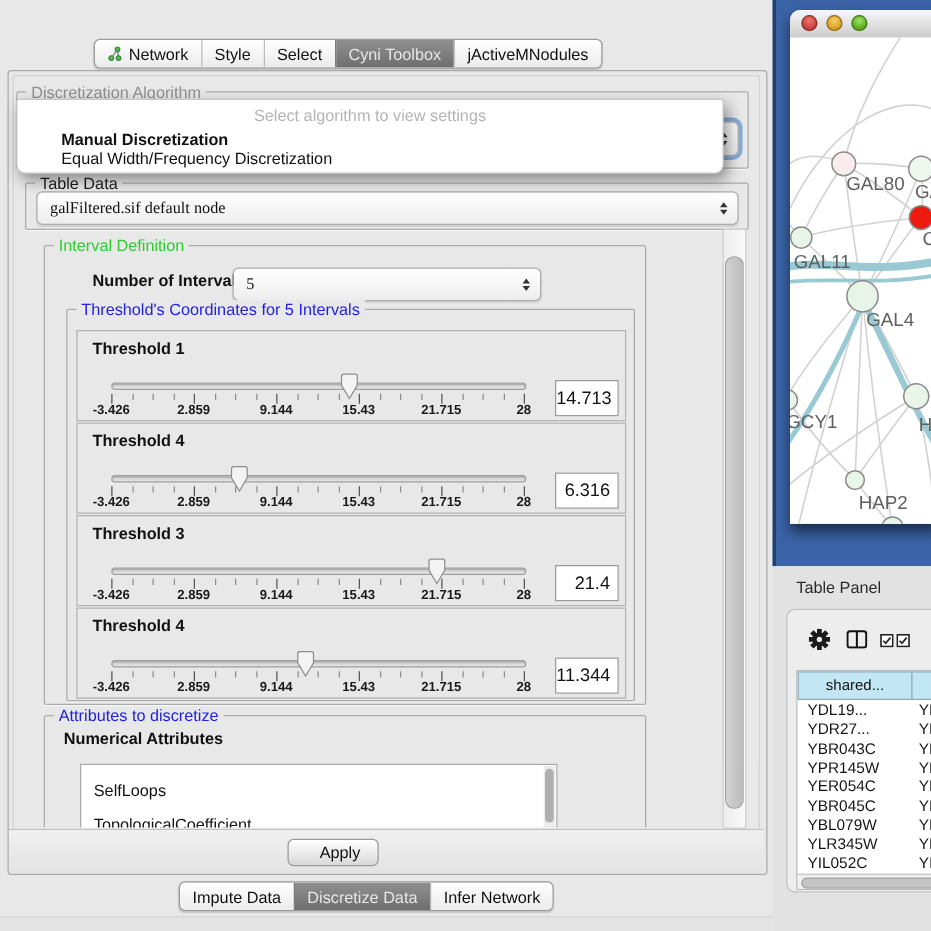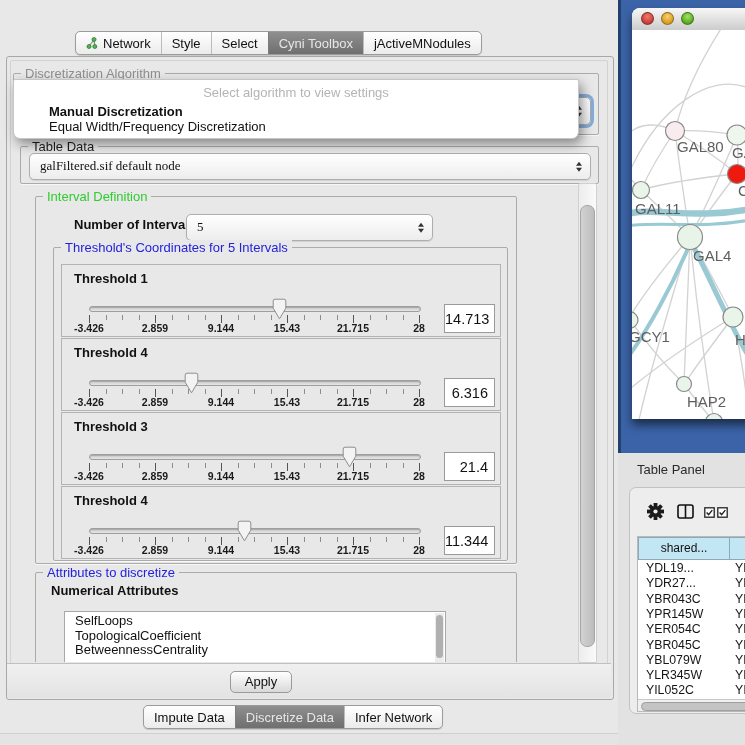--- a/index.html
+++ b/index.html
@@ -46,21 +46,21 @@
   .thr-label{position:absolute;left:12px;top:6px;font-weight:bold;font-size:13px;color:#111;}
   .track{position:absolute;left:27px;top:41px;width:330px;height:4px;border:1px solid #9e9e9e;border-radius:4px;background:linear-gradient(#c9c9c9,#e6e6e6);box-shadow:inset 0 1px 1px rgba(0,0,0,.18);}
   .thumb{position:absolute;top:33px;width:15px;height:22px;}
   .tick{position:absolute;width:1px;background:#8c8c8c;}
   .tick.major{top:50px;height:8px;background:#555;}
   .tick.minor{top:50px;height:5px;}
   .tlabel{position:absolute;top:57px;width:60px;text-align:center;font-size:10.5px;font-weight:bold;color:#1a1a1a;}
   .valbox{position:absolute;right:5px;top:39px;width:51px;height:29px;background:#fff;border:1px solid #9a9a9a;font-size:14.5px;color:#111;text-align:right;line-height:28px;padding-right:6px;box-sizing:border-box;}
   
   .listbox{position:absolute;background:#fff;border:1px solid #a8a8a8;}
-  .listbox .li{font-size:13px;color:#111;padding:1px 0 0 10px;height:13.5px;white-space:nowrap;}
+  .listbox .li{font-size:13px;color:#111;padding:13px 0 0 10px;height:13.5px;white-space:nowrap;}
   .list-scroll{position:absolute;right:1px;top:1px;width:9px;bottom:1px;background:#ececec;}
   .list-thumb{position:absolute;left:1px;top:2px;width:7px;height:43px;border-radius:4px;background:#b0b0b0;}
   
   .southbar{left:7px;top:663px;width:604px;height:34px;background:linear-gradient(#f0f0f0,#e3e3e3);border-top:1px solid #c0c0c0;border-radius:0 0 3px 3px;}
   .btn{background:linear-gradient(#ffffff,#d9d9d9);border:1px solid #9a9a9a;border-radius:5px;font-size:13px;color:#111;text-align:center;line-height:19px;}
   
   .desktop{left:618px;top:0;width:127px;height:453px;background:linear-gradient(to right,#22406e 0px,#22406e 3px,#3b63a7 3px);}
   .netwindow{left:632px;top:8px;width:120px;height:411px;border-radius:8px 0 0 0;box-shadow:0 6px 10px rgba(0,0,0,.55);background:#fff;}
   .nettitle{left:0;top:0;width:100%;height:22px;background:linear-gradient(#f7f7f7,#cccccc);border-bottom:1px solid #9c9c9c;border-radius:8px 0 0 0;}
   .light{position:absolute;top:4px;width:13px;height:13px;border-radius:50%;border:1px solid rgba(0,0,0,.35);box-sizing:border-box;}
@@ -309,21 +309,21 @@
           <div class="li">TopologicalCoefficient</div>
           <div class="li">BetweennessCentrality</div>
         </div>
     </div>
   </div>
 
   <div class="abs vscroll-track"></div>
   <div class="abs vscroll-thumb"></div>
 
   <div class="abs southbar">
-    <div class="abs btn" style="left:223px;top:7px;width:60px;height:20px;">Apply</div>
+    <div class="abs btn" style="left:223px;top:7px;width:60px;height:20px;padding-left:11px;">Apply</div>
   </div>
 
   <div class="abs seg" style="left:143px;top:705px;" id="bottom-tabs">
       <div class="tab">
         <span>Impute Data</span>
       </div>
       <div class="tab sel">
         <span>Discretize Data</span>
       </div>
       <div class="tab">

